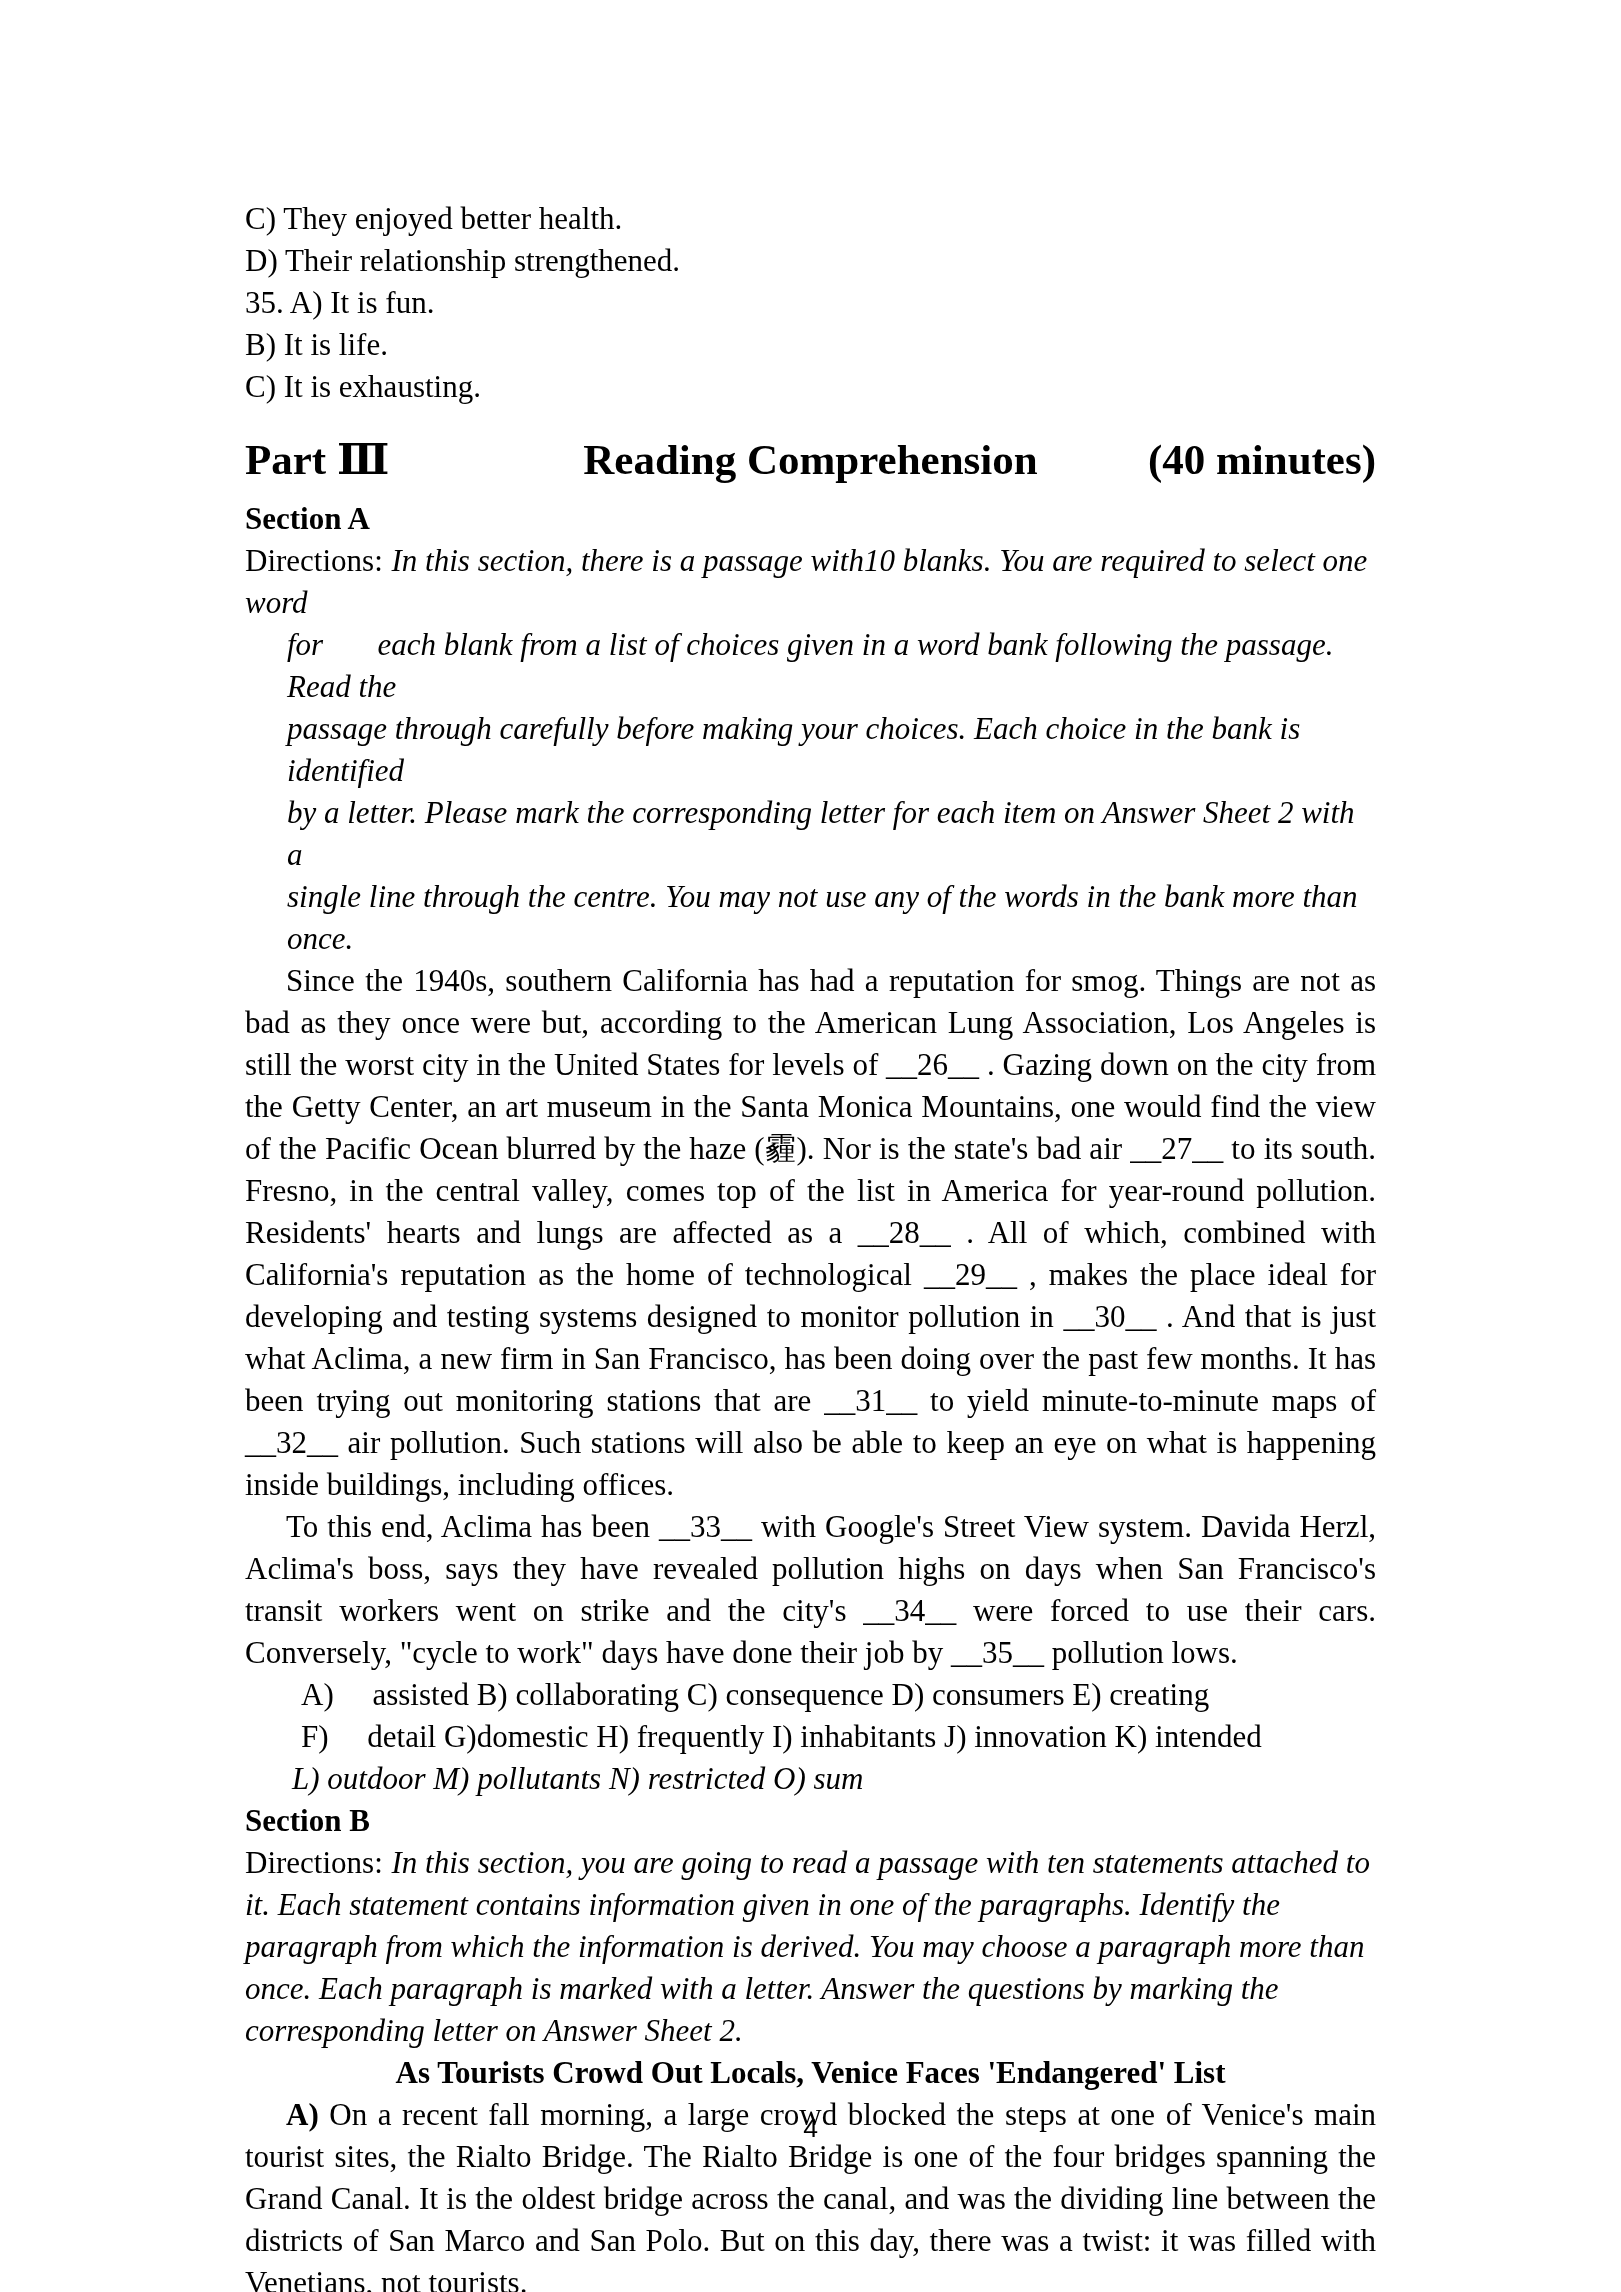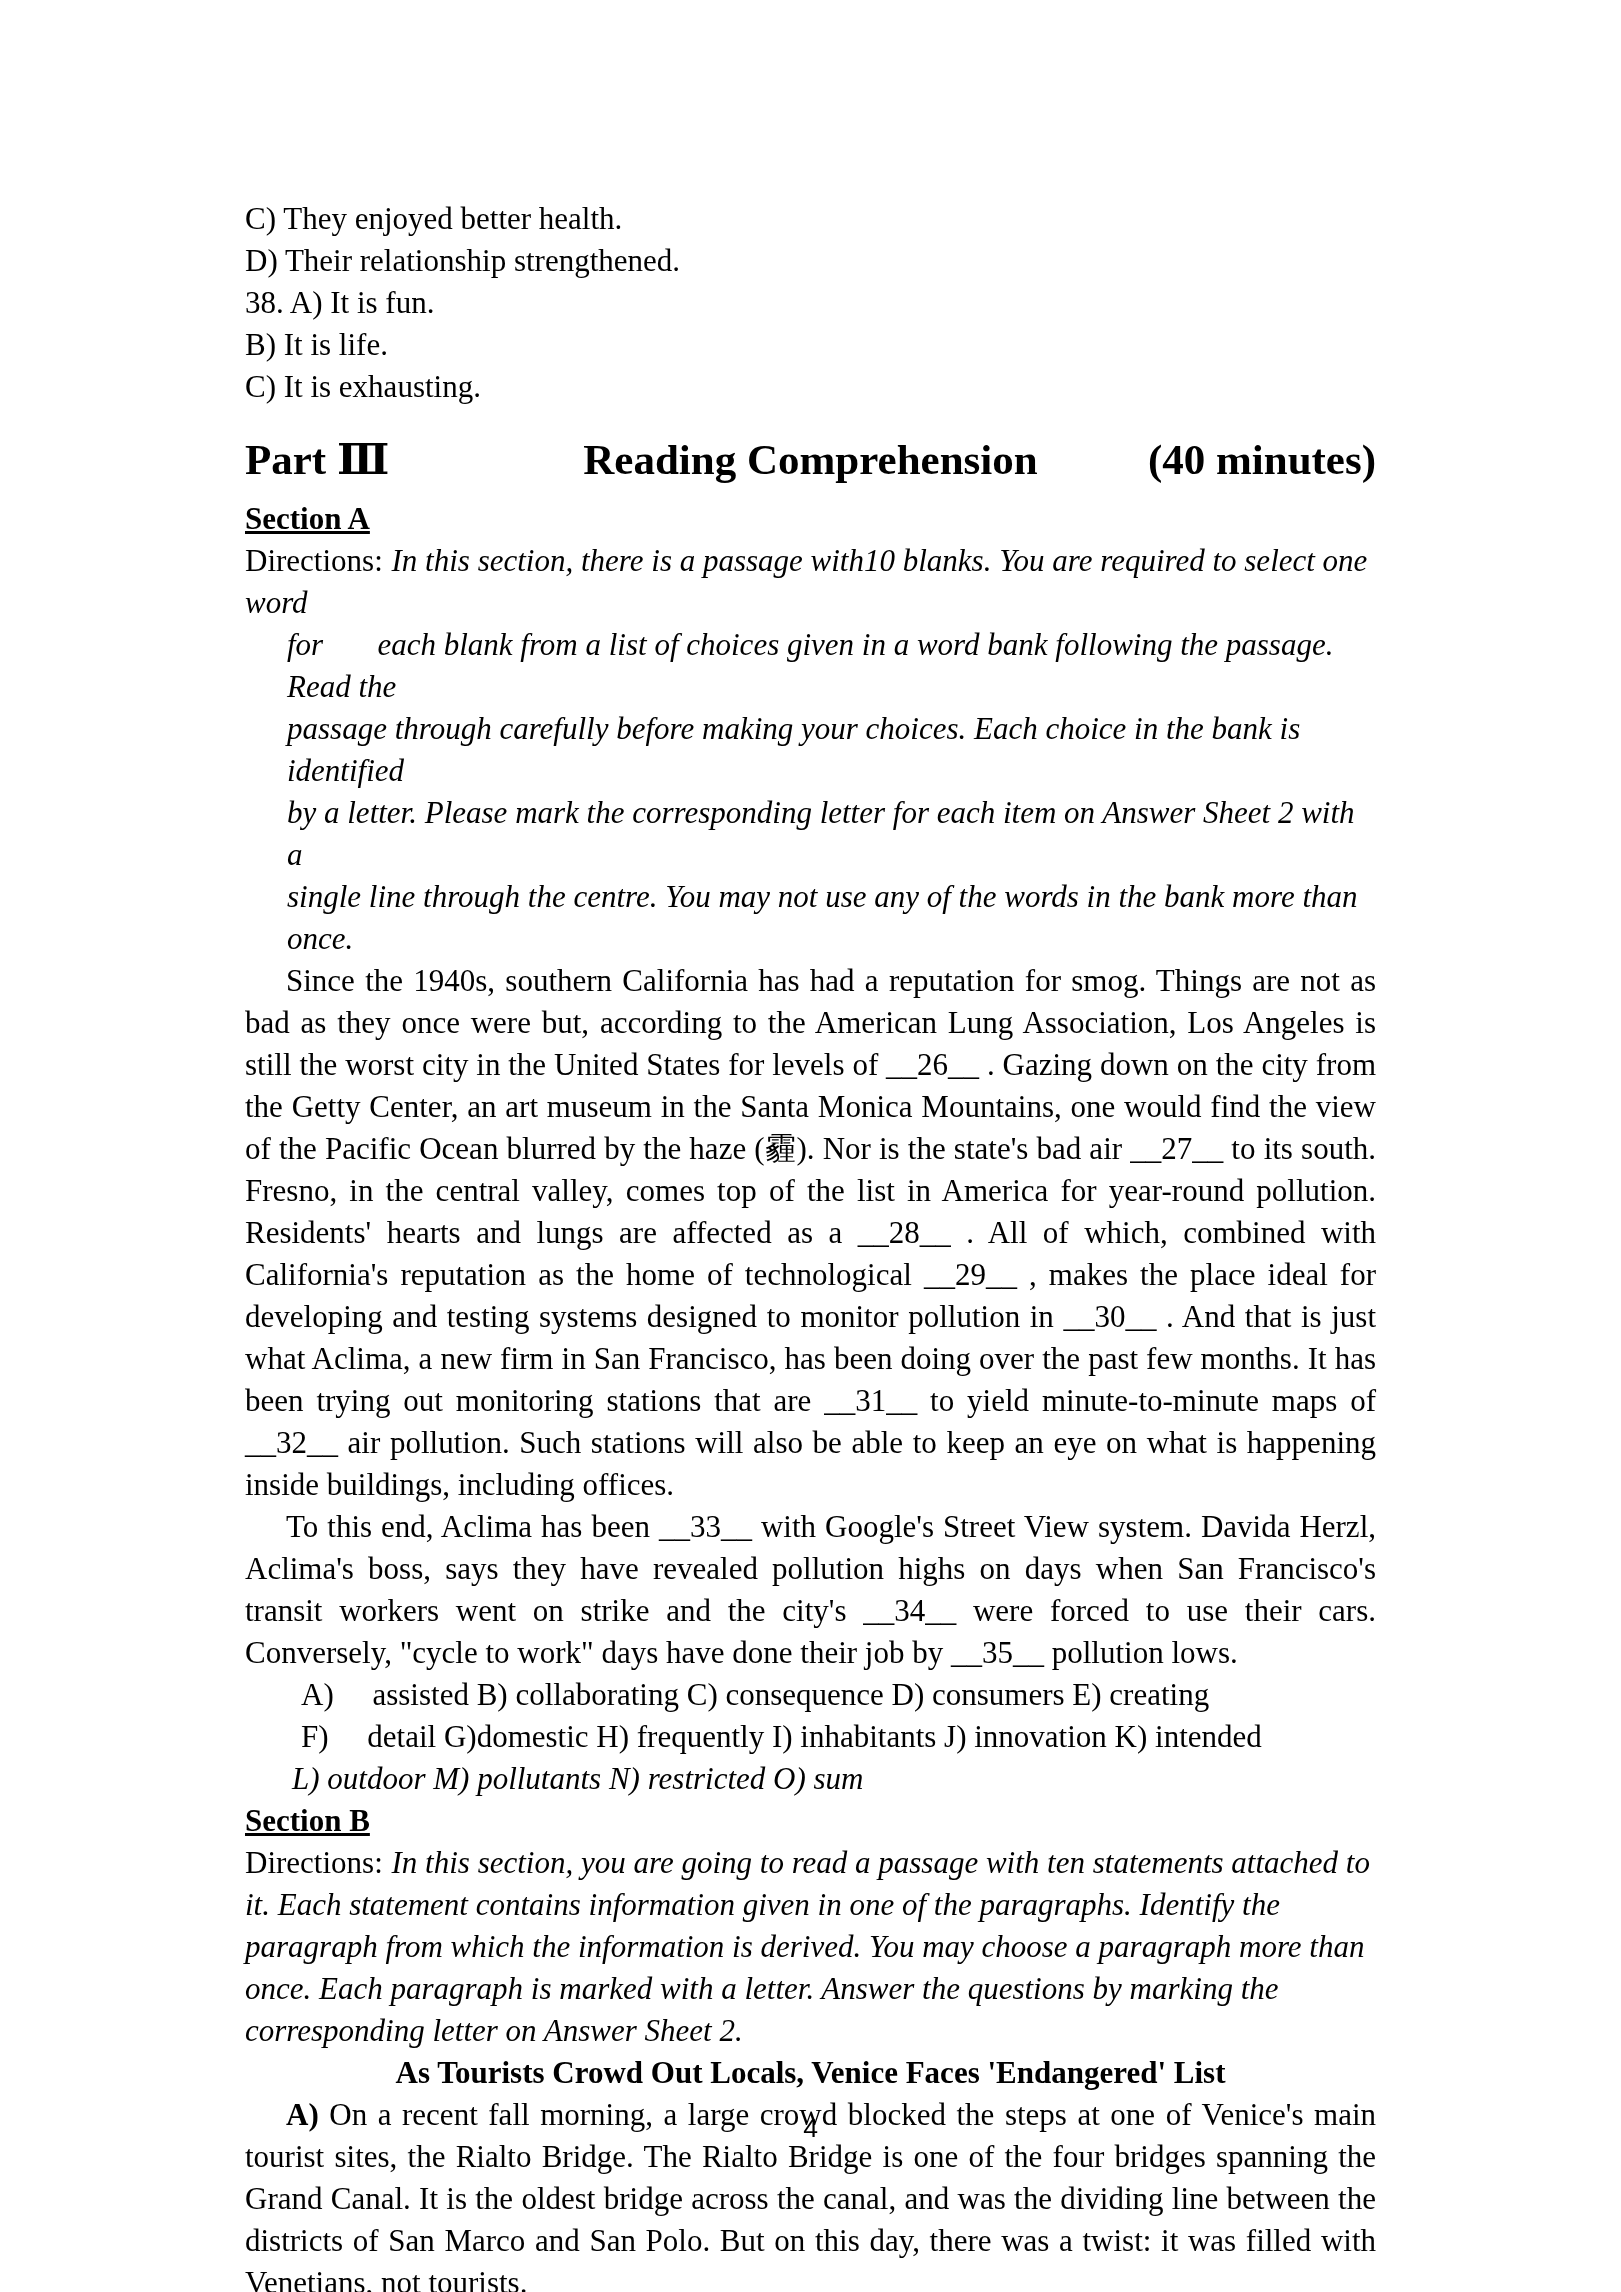--- a/index.html
+++ b/index.html
@@ -26,21 +26,21 @@
     grid-template-columns: 1fr auto 1fr;
     align-items: baseline;
     font-weight: 700;
     font-size: 43px;
     line-height: 57px;
     margin-top: 23px;
     margin-bottom: 9.8px;
   }
   .part-title { text-align: right; }
   .part-duration { text-align: right; }
-  .sec-heading { font-weight: 700; text-decoration: underline; }
+  .sec-heading { font-weight: 700; }
   .dir-label { font-weight: 400; font-style: normal; margin-right: 8.8px; }
   .dir-text, .dir-cont { font-style: italic; }
   .dir-cont-indent { padding-left: 42px; }
   .passage-p { margin: 0; text-align: justify; text-indent: 41px; }
   .bank-line-a, .bank-line-b { padding-left: 56px; }
   .bank-line-c { padding-left: 47px; font-style: italic; }
   .venice-title { font-weight: 700; text-align: center; }
   .para-label { font-weight: 700; }
   .footer {
     position: absolute;
@@ -54,21 +54,21 @@
   }
 </style>
 </head>
 <body>
 
 <div class="content">
 
   <div>
     <div class="opt-line">C) They enjoyed better health.</div>
     <div class="opt-line">D) Their relationship strengthened.</div>
-    <div class="opt-line">38. A) It is fun.</div>
+    <div class="opt-line">35. A) It is fun.</div>
     <div class="opt-line">B) It is life.</div>
     <div class="opt-line">C) It is exhausting.</div>
   </div>
 
   <div class="part-header">
     <span>Part Ⅲ</span>
     <span class="part-title">Reading Comprehension</span>
     <span class="part-duration">(40 minutes)</span>
   </div>
 

